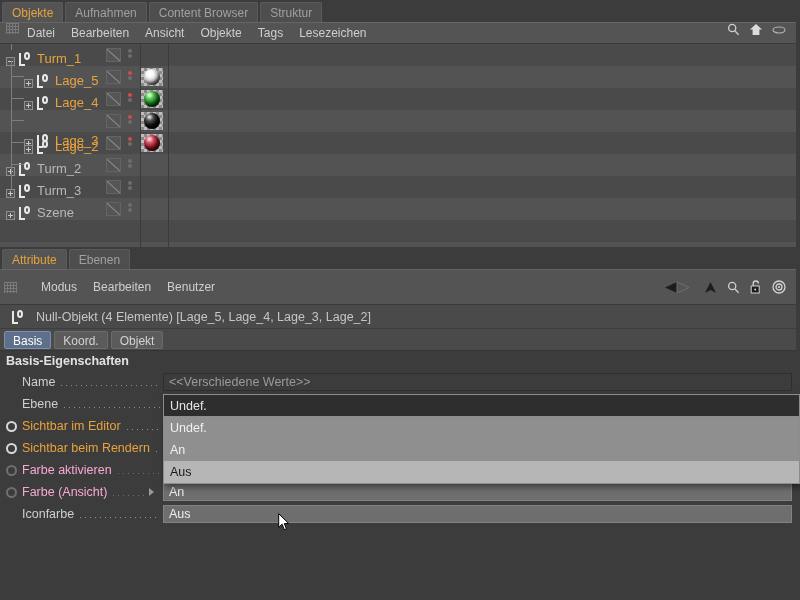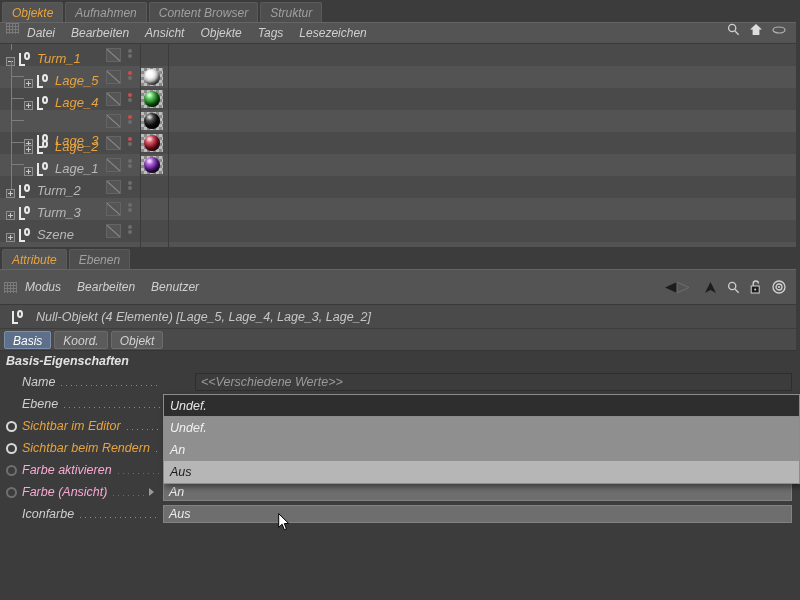--- a/index.html
+++ b/index.html
@@ -5,21 +5,21 @@
 <style>
   html,body{margin:0;padding:0;}
   body{
     width:800px;height:600px;overflow:hidden;
     background:#3c3c3c;
     font-family:"Liberation Sans", sans-serif;
     font-size:12px;
     color:#c8c8c8;
     -webkit-font-smoothing:antialiased;
   }
-  #app{position:relative;width:796px;height:600px;font-style:italic;}
+  #app{position:relative;width:796px;height:600px;}
 
   
   .grip{
     width:13px;height:11px;flex:0 0 13px;
     background-image:
       repeating-linear-gradient(to right,#9a9a9a 0 1px,transparent 1px 3px),
       repeating-linear-gradient(to bottom,#9a9a9a 0 1px,transparent 1px 3px);
     background-size:3px 3px;
     opacity:.55;
     mix-blend-mode:normal;
@@ -139,21 +139,21 @@
 
   
   .attrmgr{position:relative;background:#3c3c3c;}
   .attr-tabs{
     display:flex;align-items:flex-end;height:22px;
     background:#3c3c3c;padding-left:2px;box-sizing:border-box;
   }
   .panel-head{
     display:flex;align-items:center;height:23px;background:#545454;
     border-top:1px solid #656565;border-bottom:1px solid #3a3a3a;
-    padding:17px 4px;box-sizing:border-box;
+    padding:17px 4px;box-sizing:border-box;gap:16px;
   }
   .obj-desc{
     display:flex;align-items:center;height:24px;
     background:#4a4a4a;padding:0 11px;box-sizing:border-box;
     border-bottom:1px solid #3d3d3d;
   }
   .obj-desc .txt{font-size:12.5px;color:#c6c6c6;margin-left:6px;}
   .subtabs{
     display:flex;align-items:center;height:22px;background:#4a4a4a;
     padding:1px 0 1px 4px;box-sizing:border-box;
@@ -199,21 +199,21 @@
   .arrowr{
     width:0;height:0;flex:0 0 6px;
     border-left:5px solid #9a9a9a;
     border-top:4px solid transparent;border-bottom:4px solid transparent;
     margin-right:3px;
   }
   .field{
     flex:1 1 auto;height:18px;margin-right:4px;
     background:#3c3c3c;border:1px solid #2e2e2e;
     box-sizing:border-box;display:flex;align-items:center;
-    padding:0 5px;color:#9a9a9a;font-size:12.5px;margin-left:32px;
+    padding:0 5px;color:#9a9a9a;font-size:12.5px;
   }
   .combo{
     flex:1 1 auto;height:18px;margin-right:4px;
     background:#6e6e6e;border:1px solid #828282;
     box-sizing:border-box;display:flex;align-items:center;
     padding:0 5px;color:#ededed;font-size:12.5px;
   }
   .ebene-btn{
     width:16px;height:18px;flex:0 0 16px;margin-right:4px;
     background:#5a5a5a;border:1px solid #6a6a6a;box-sizing:border-box;
@@ -385,38 +385,20 @@
             </span>
             <span class="objname hl">Lage_2</span>
           </div>
           <span class="tagcell" style="left: 106px;"></span>
           <span class="dots" style="left: 126px;">
             <i class="red"></i>
             <i></i>
           </span>
           <span class="matchip" style="left: 141px;">
             <span class="ball" style="background: radial-gradient(circle at 34% 28%, rgb(255, 134, 150) 0%, rgb(160, 24, 40) 52%, rgb(0, 0, 0) 100%);"></span>
-          </span>
-        </div>
-        <div class="row">
-          <div class="treecell" style="margin-left: 24px;">
-            <span class="pm plus"></span>
-            <span class="nullicon">
-              <span class="l"></span>
-              <span class="o"></span>
-            </span>
-            <span class="objname">Lage_1</span>
-          </div>
-          <span class="tagcell" style="left: 106px;"></span>
-          <span class="dots" style="left: 126px;">
-            <i></i>
-            <i></i>
-          </span>
-          <span class="matchip" style="left: 141px;">
-            <span class="ball" style="background: radial-gradient(circle at 34% 28%, rgb(216, 141, 255) 0%, rgb(106, 31, 158) 52%, rgb(0, 0, 0) 100%);"></span>
           </span>
         </div>
         <div class="row">
           <div class="treecell" style="margin-left: 6px;">
             <span class="pm plus"></span>
             <span class="nullicon">
               <span class="l"></span>
               <span class="o"></span>
             </span>
             <span class="objname">Turm_2</span>

